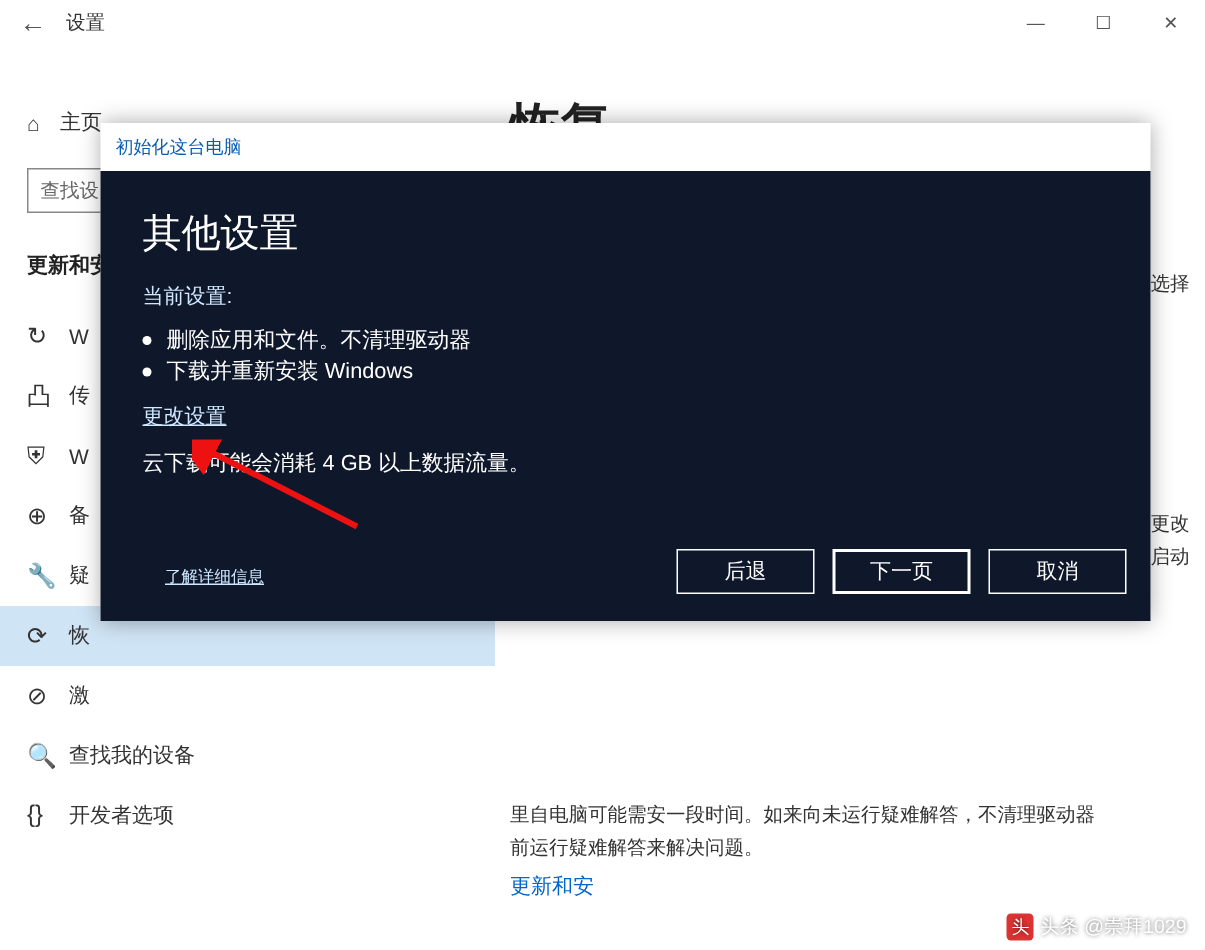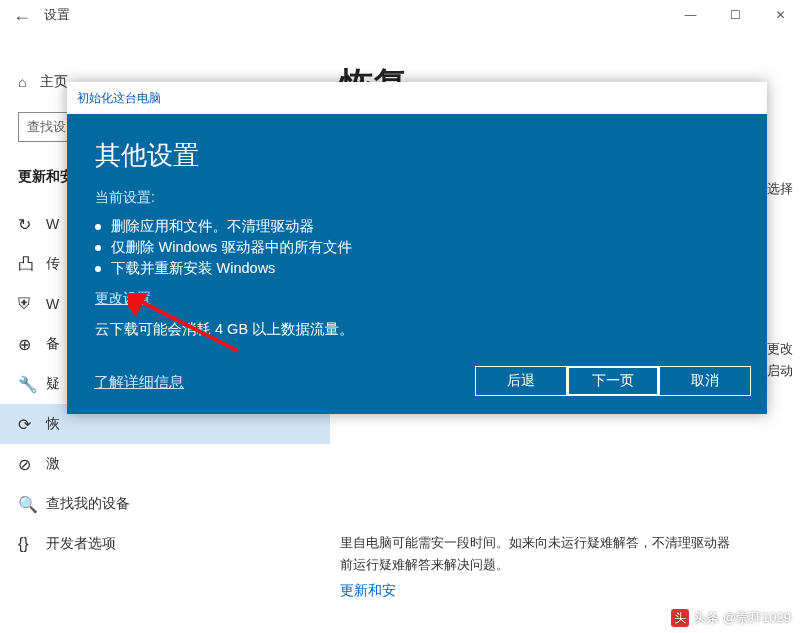--- a/index.html
+++ b/index.html
@@ -71,41 +71,41 @@
     top: 82px; left: 67px;
     width: 700px; height: 332px;
     background: #fff;
     box-shadow: 0 0 14px rgba(0,0,0,.35);
   }
   .dialog-title {
     height: 32px; display: flex; align-items: center;
     padding-left: 10px; color: #0a5db0; font-size: 12px;
   }
   .dialog-body {
-    background: #0369a1;
+    background: #0f172a;
     color: #fff;
     position: absolute; top: 32px; left: 0; right: 0; bottom: 0;
     padding: 18px 28px 18px 28px;
   }
   .dialog-body h2 {
     font-weight: normal; font-size: 26px; color: #fff;
     margin: 6px 0 16px 0;
   }
   .cur-label { color: #cfe7ff; font-size: 14px; }
   .bullets { margin: 10px 0 8px 0; }
   .bullets div { display: flex; align-items: center; margin: 2px 0; font-size: 14.5px; }
   .bullets .dot { width: 6px; height: 6px; border-radius: 50%; background: #fff; margin-right: 10px; }
   .change-link { color: #cfe7ff; text-decoration: underline; font-size: 14px; display:inline-block; margin-top:4px;}
   .cloud-note { margin-top: 12px; font-size: 14.5px; }
   .more-info {
-    position: absolute; bottom: 22px; left: 27px;
-    color: #cfe7ff; text-decoration: underline; font-size: 15px;
+    position: absolute; bottom: 22px; left: 43px;
+    color: #cfe7ff; text-decoration: underline; font-size: 11px;
   }
   .dlg-buttons {
-    position: absolute; bottom: 18px; right: 16px; display: flex; 
+    position: absolute; bottom: 18px; right: 16px; display: flex; gap: 12px;
   }
   .dlg-btn {
     width: 92px; height: 30px;
     border: 1.5px solid #fff; color: #fff;
     display: flex; align-items: center; justify-content: center;
     font-size: 14px;
     background: transparent;
   }
   .dlg-btn.primary { border: 2.5px solid #fff; }
   
@@ -205,24 +205,20 @@
   <div class="dialog-body">
     <h2>其他设置</h2>
     <div class="cur-label">当前设置:</div>
     <div class="bullets">
       <div>
           <span class="dot"></span>
           <span>删除应用和文件。不清理驱动器</span>
         </div>
       <div>
           <span class="dot"></span>
-          <span>仅删除 Windows 驱动器中的所有文件</span>
-        </div>
-      <div>
-          <span class="dot"></span>
           <span>下载并重新安装 Windows</span>
         </div>
     </div>
     <a class="change-link">更改设置</a>
     <div class="cloud-note">云下载可能会消耗 4 GB 以上数据流量。</div>
 
     <a class="more-info">了解详细信息</a>
     <div class="dlg-buttons">
       <div class="dlg-btn">后退</div>
       <div class="dlg-btn primary">下一页</div>

